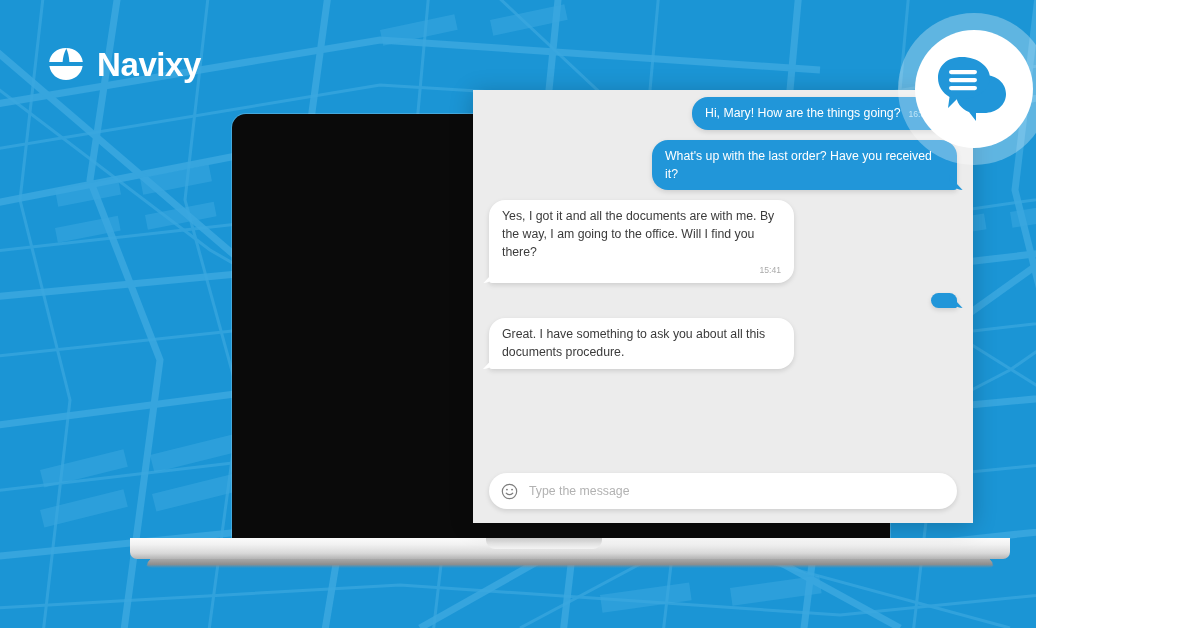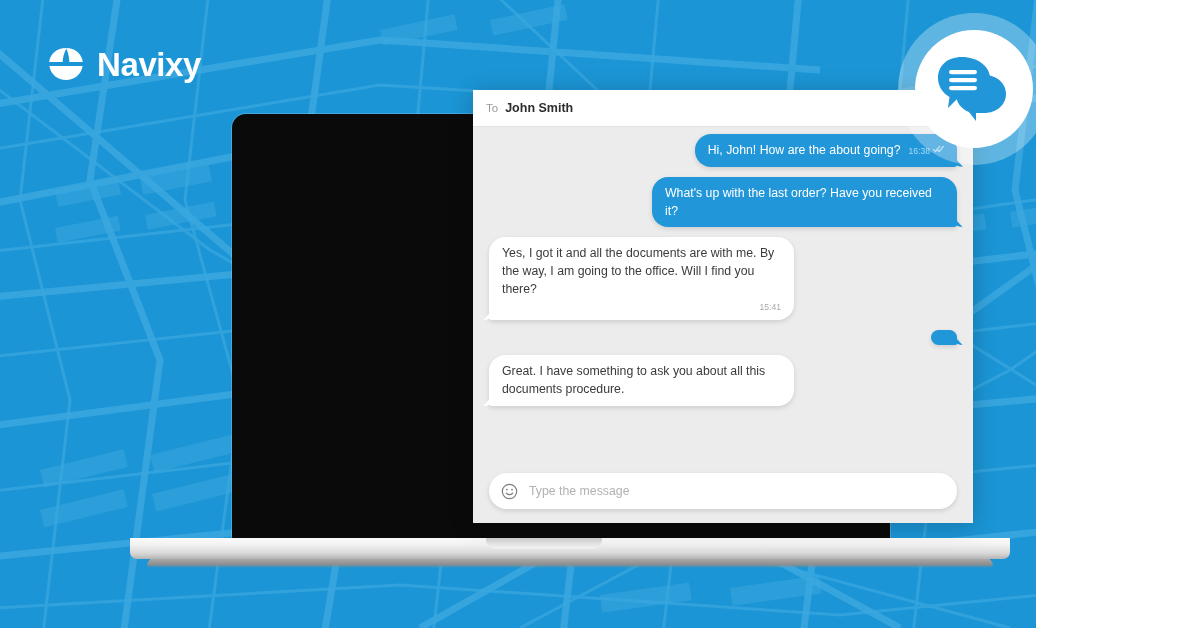--- a/index.html
+++ b/index.html
@@ -452,28 +452,24 @@
           <div class="accent" style="background: rgb(236, 31, 98);"></div>
           <div class="name">Katerina Mila</div>
           <div class="status-dot" style="background: rgb(94, 207, 17);"></div>
         </div>
       </div>
     <div id="list-scrollbar"></div>
     <div id="list-scrollbar-thumb"></div>
   </div>
 
   <div id="chat-window">
-    <div id="chat-header">
-      <span class="to-label">To</span>
-      <span class="to-name">John Smith</span>
-    </div>
 
     <div id="messages">
         <div class="msg-row out">
-          <div class="bubble out"><span class="text">Hi, John! How are the about going?</span><span class="meta">
+          <div class="bubble out"><span class="text">Hi, Mary! How are the things going?</span><span class="meta">
               <span>16:38</span>
               <svg class="ticks" viewBox="0 0 14 10">
                 <path d="M0.5 5.6 L 3.2 8.4 L 8.4 1.8" fill="none" stroke="currentColor" stroke-width="1.6" stroke-linecap="round" stroke-linejoin="round"></path>
                 <path d="M5.2 5.6 L 7.9 8.4 L 13.1 1.8" fill="none" stroke="currentColor" stroke-width="1.6" stroke-linecap="round" stroke-linejoin="round"></path>
               </svg>
             </span></div>
         </div>
         <div class="msg-row out">
           <div class="bubble out multiline"><span class="text">What's up with the last order? Have you received it?</span></div>
         </div>

